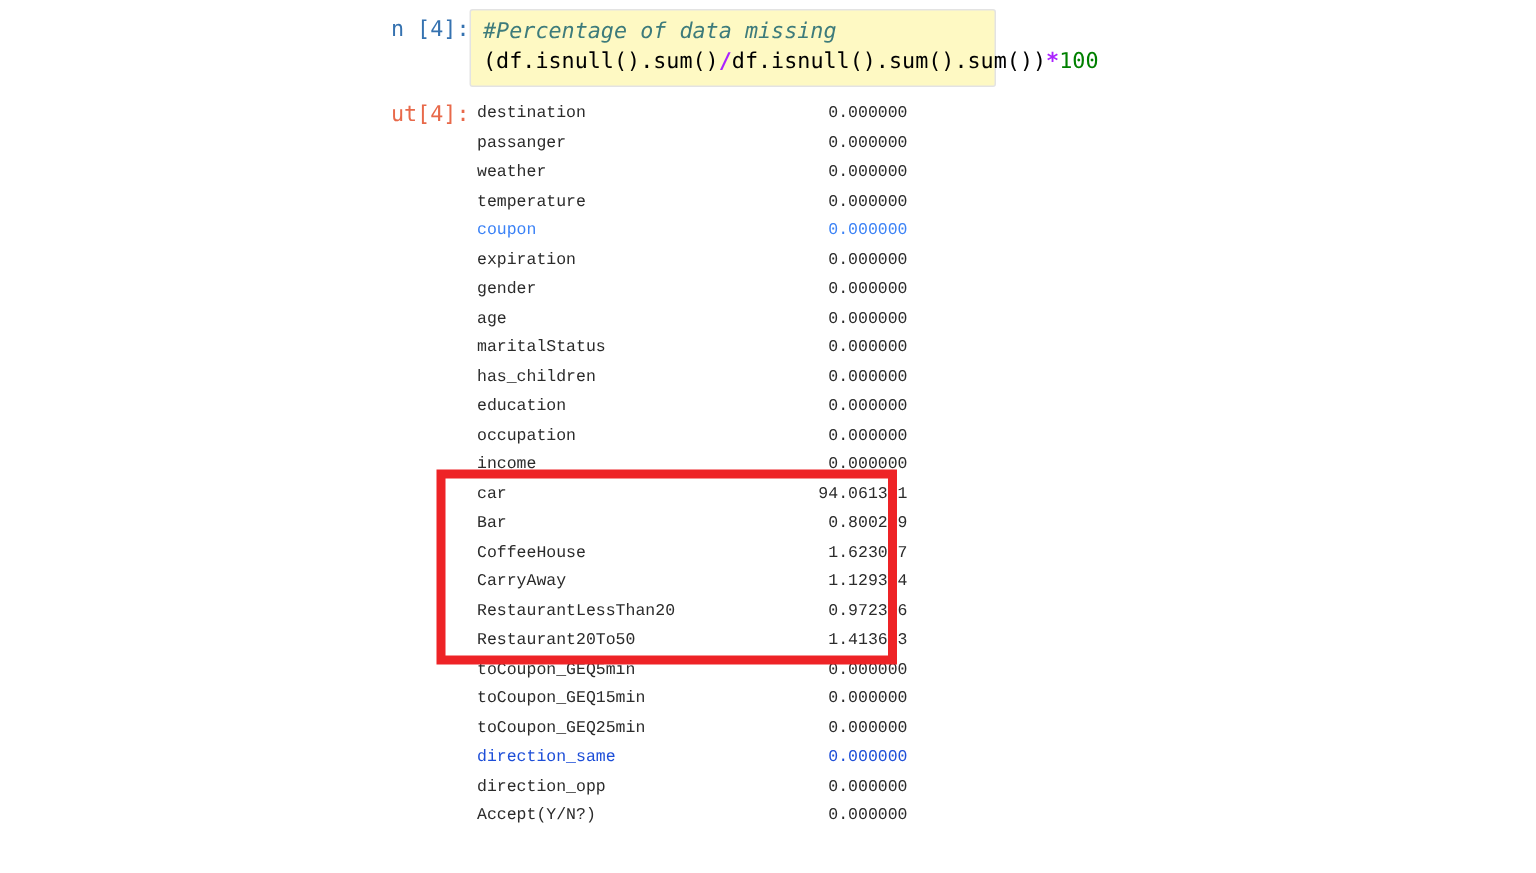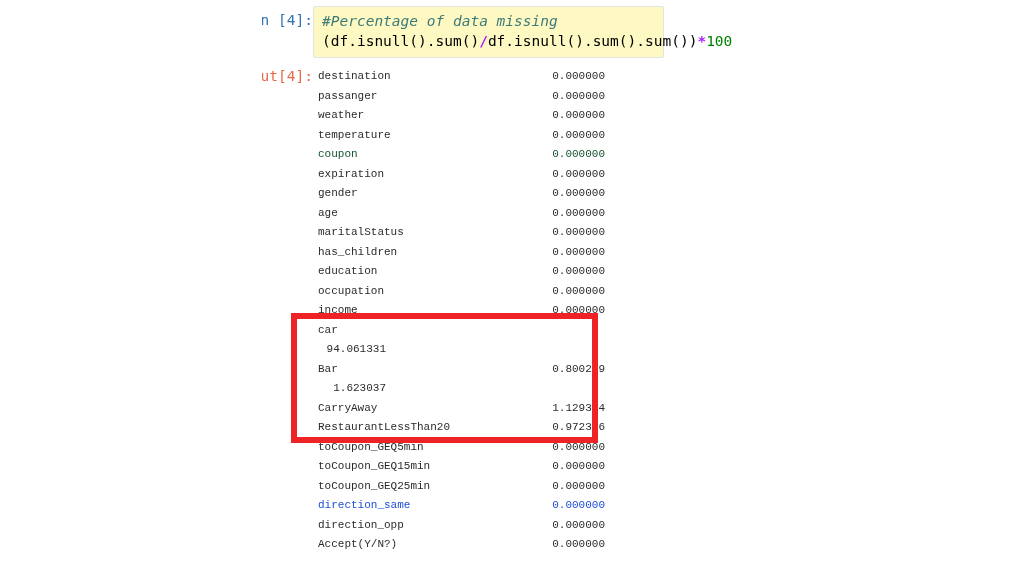--- a/index.html
+++ b/index.html
@@ -148,34 +148,35 @@
   </div>
 
   <div class="cell-output">
     <div class="prompt prompt-out" style="color: rgb(232, 105, 74);"><span class="ptext">Out[4]:</span></div>
     <div class="series-block">
       <div id="series-rows">
           <div class="series-row" style="color: rgb(43, 43, 43);"><span class="idx">destination</span><span class="val">0.000000</span></div>
           <div class="series-row" style="color: rgb(43, 43, 43);"><span class="idx">passanger</span><span class="val">0.000000</span></div>
           <div class="series-row" style="color: rgb(43, 43, 43);"><span class="idx">weather</span><span class="val">0.000000</span></div>
           <div class="series-row" style="color: rgb(43, 43, 43);"><span class="idx">temperature</span><span class="val">0.000000</span></div>
-          <div class="series-row" style="color: #14532d; gap: 35px;"><span class="idx">coupon</span><span class="val">0.000000</span></div>
+          <div class="series-row" style="color: #3b82f6; gap: 35px;"><span class="idx">coupon</span><span class="val">0.000000</span></div>
           <div class="series-row" style="color: rgb(43, 43, 43);"><span class="idx">expiration</span><span class="val">0.000000</span></div>
           <div class="series-row" style="color: rgb(43, 43, 43);"><span class="idx">gender</span><span class="val">0.000000</span></div>
           <div class="series-row" style="color: rgb(43, 43, 43);"><span class="idx">age</span><span class="val">0.000000</span></div>
           <div class="series-row" style="color: rgb(43, 43, 43);"><span class="idx">maritalStatus</span><span class="val">0.000000</span></div>
           <div class="series-row" style="color: rgb(43, 43, 43);"><span class="idx">has_children</span><span class="val">0.000000</span></div>
           <div class="series-row" style="color: rgb(43, 43, 43);"><span class="idx">education</span><span class="val">0.000000</span></div>
           <div class="series-row" style="color: rgb(43, 43, 43);"><span class="idx">occupation</span><span class="val">0.000000</span></div>
           <div class="series-row" style="color: rgb(43, 43, 43);"><span class="idx">income</span><span class="val">0.000000</span></div>
-          <div class="series-row" style="color: rgb(43, 43, 43); flex-direction: column;"><span class="idx">car</span><span class="val">94.061331</span></div>
+          <div class="series-row" style="color: rgb(43, 43, 43);"><span class="idx">car</span><span class="val">94.061331</span></div>
           <div class="series-row" style="color: rgb(43, 43, 43);"><span class="idx">Bar</span><span class="val">0.800299</span></div>
-          <div class="series-row" style="color: rgb(43, 43, 43);"><span class="val">1.623037</span></div>
+          <div class="series-row" style="color: rgb(43, 43, 43);"><span class="idx">CoffeeHouse</span><span class="val">1.623037</span></div>
           <div class="series-row" style="color: rgb(43, 43, 43);"><span class="idx">CarryAway</span><span class="val">1.129394</span></div>
           <div class="series-row" style="color: rgb(43, 43, 43); gap: 41px;"><span class="idx">RestaurantLessThan20</span><span class="val">0.972326</span></div>
+          <div class="series-row" style="color: rgb(43, 43, 43);"><span class="idx">Restaurant20To50</span><span class="val">1.413613</span></div>
           <div class="series-row" style="color: rgb(43, 43, 43);"><span class="idx">toCoupon_GEQ5min</span><span class="val">0.000000</span></div>
           <div class="series-row" style="color: rgb(43, 43, 43);"><span class="idx">toCoupon_GEQ15min</span><span class="val">0.000000</span></div>
           <div class="series-row" style="color: rgb(43, 43, 43);"><span class="idx">toCoupon_GEQ25min</span><span class="val">0.000000</span></div>
           <div class="series-row" style="color: #1d4ed8;"><span class="idx">direction_same</span><span class="val">0.000000</span></div>
           <div class="series-row" style="color: rgb(43, 43, 43);"><span class="idx">direction_opp</span><span class="val">0.000000</span></div>
           <div class="series-row" style="color: rgb(43, 43, 43);"><span class="idx">Accept(Y/N?)</span><span class="val">0.000000</span></div>
         </div>
     </div>
   </div>
 

